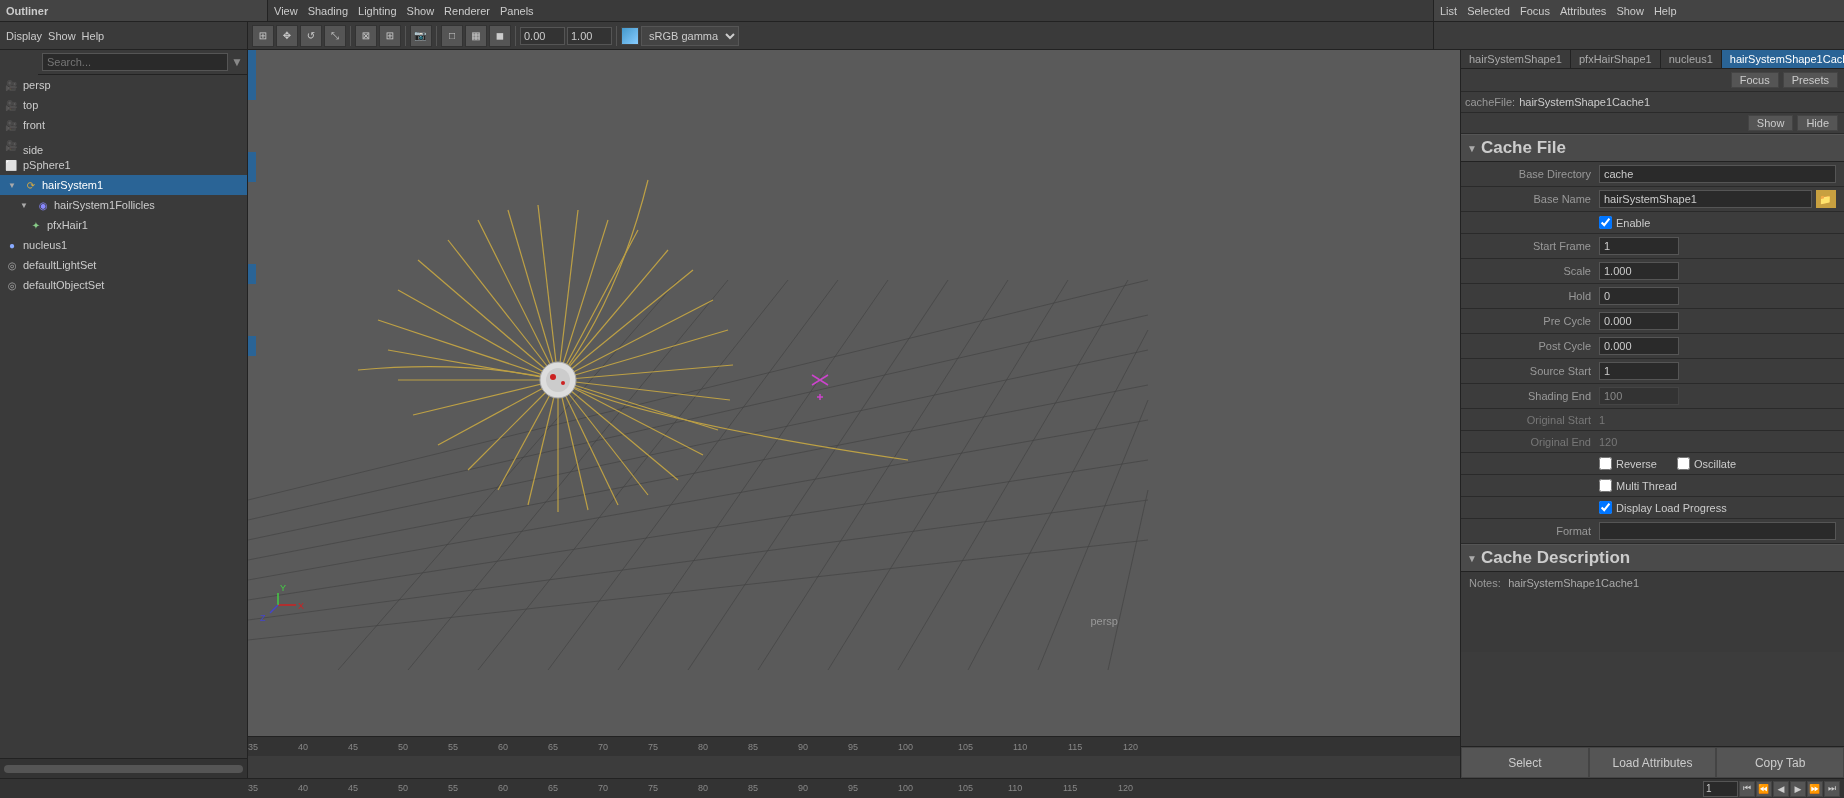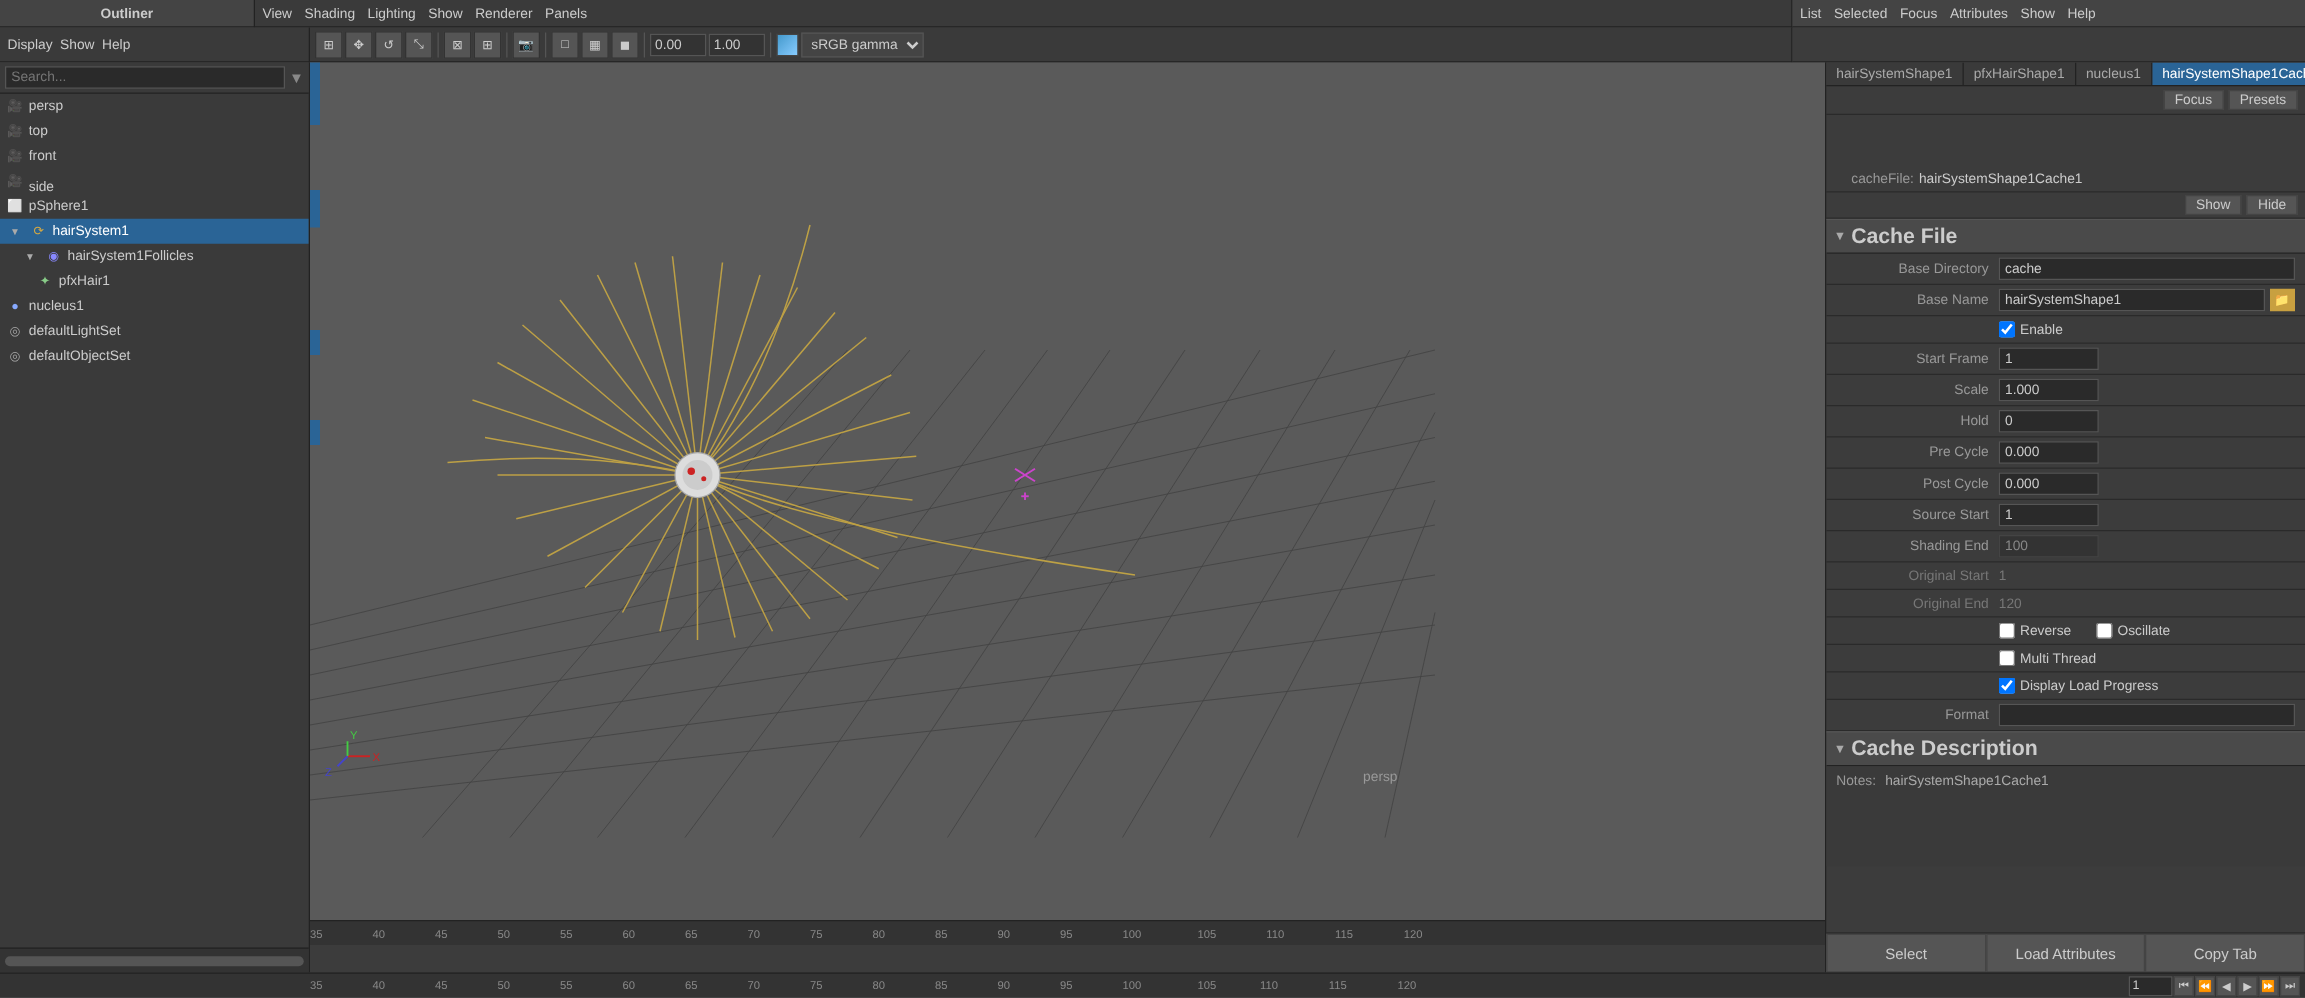--- a/index.html
+++ b/index.html
@@ -30,20 +30,21 @@
       border-right: 1px solid #222;
       display: flex;
       flex-direction: column;
     }
     .search-row {
       display: flex;
       align-items: center;
       padding: 3px 4px;
       background: #3a3a3a;
       border-bottom: 1px solid #222;
+      margin-left: 38px;
     }
     .search-input {
       flex: 1;
       background: #2a2a2a;
       border: 1px solid #555;
       color: #ccc;
       height: 18px;
       padding: 0 4px;
       font-size: 11px;
     }
@@ -96,23 +97,22 @@
       border-right: 1px solid #222;
       white-space: nowrap;
     }
     .attr-tab.active {
       background: #2a6496;
       color: #fff;
     }
     .attr-cacheFile-row {
       display: flex;
       align-items: center;
-      padding: 4px 20px;
+      padding: 4px 4px;
       border-bottom: 1px solid #2a2a2a;
-      margin-top: 41px;
     }
     .attr-label { color: #999; font-size: 11px; }
     .attr-value { color: #ccc; font-size: 11px; margin-left: 4px; }
     .show-hide-row {
       display: flex;
       justify-content: flex-end;
       padding: 2px 6px;
       gap: 4px;
       border-bottom: 1px solid #2a2a2a;
     }
@@ -223,21 +223,21 @@
       font-size: 9px;
       display: flex; align-items: center; justify-content: center;
     }
 
     .attr-scroll { overflow-y: auto; flex: 1; }
   </style>
 </head>
 <body>
 
 <div style="display:flex; height:22px;">
-  <div style="width:204px; background:#444; display:flex; align-items:center; gap:10px; padding:0 6px; border-bottom:1px solid #222; border-right:1px solid #222;justify-content:center;">
+  <div style="width:268px; background:#444; display:flex; align-items:center; gap:10px; padding:0 6px; border-bottom:1px solid #222; border-right:1px solid #222;">
     <span style="font-size:11px; font-weight:bold; color:#ccc;">Outliner</span>
   </div>
   <div style="flex:1; background:#3a3a3a; display:flex; align-items:center; gap:10px; padding:0 6px; border-bottom:1px solid #222; border-right:1px solid #222;">
     <span style="color:#ccc; font-size:11px; cursor:pointer;">View</span>
     <span style="color:#ccc; font-size:11px; cursor:pointer;">Shading</span>
     <span style="color:#ccc; font-size:11px; cursor:pointer;">Lighting</span>
     <span style="color:#ccc; font-size:11px; cursor:pointer;">Show</span>
     <span style="color:#ccc; font-size:11px; cursor:pointer;">Renderer</span>
     <span style="color:#ccc; font-size:11px; cursor:pointer;">Panels</span>
   </div>

